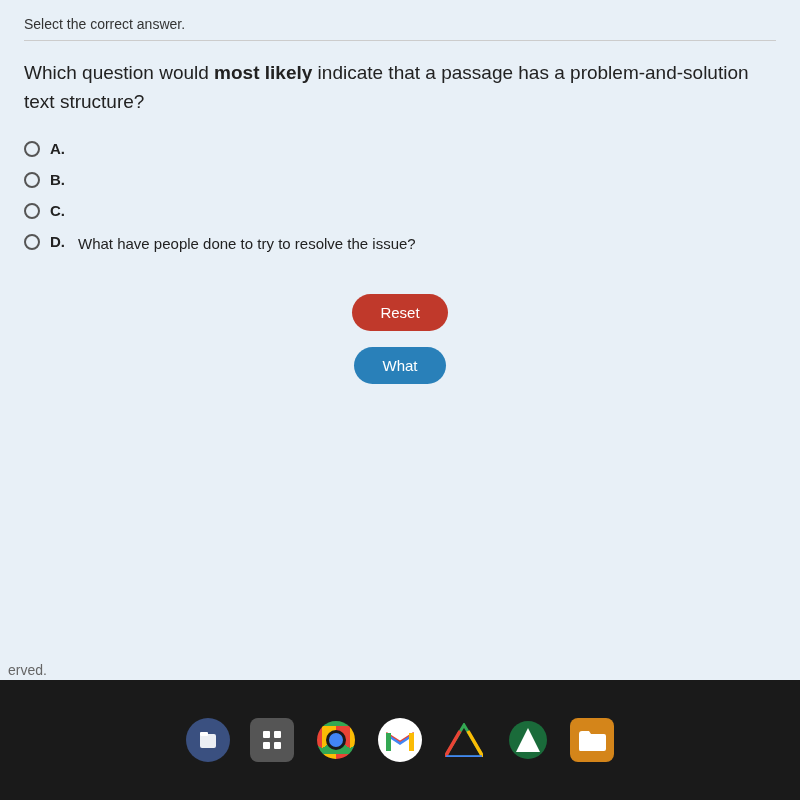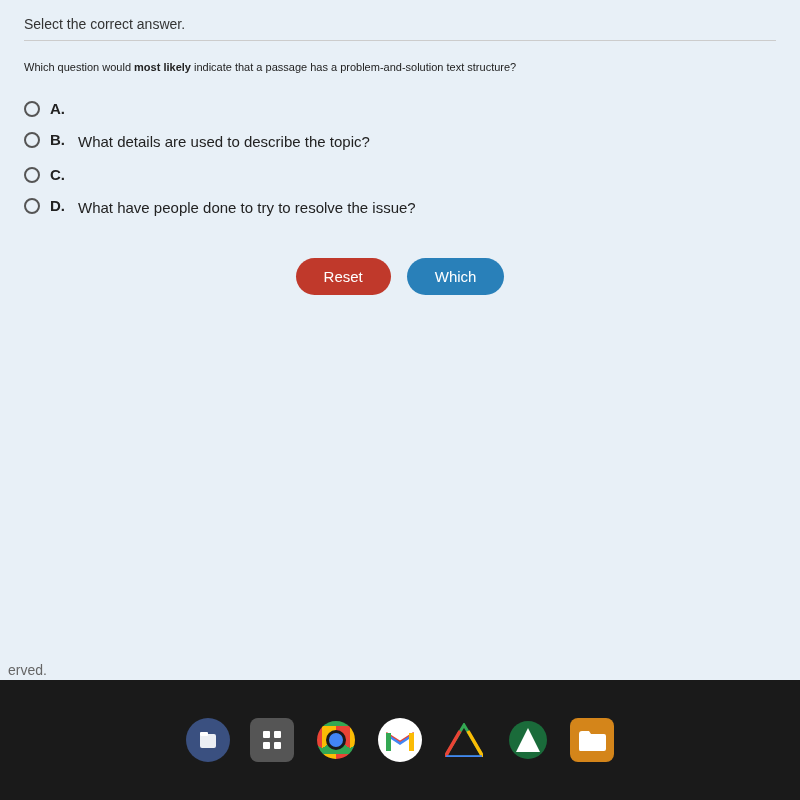--- a/index.html
+++ b/index.html
@@ -27,21 +27,21 @@
 
     .select-instruction {
       font-size: 14px;
       color: #333;
       margin-bottom: 18px;
       border-bottom: 1px solid #ccc;
       padding-bottom: 8px;
     }
 
     .question-text {
-      font-size: 11px;
+      font-size: 19px;
       color: #222;
       margin-bottom: 24px;
       line-height: 1.5;
     }
 
     .question-text strong {
       font-weight: bold;
     }
 
     .options-list {
@@ -81,20 +81,21 @@
       color: #222;
       line-height: 1.4;
     }
 
     .buttons-row {
       display: flex;
       justify-content: center;
       align-items: center;
       gap: 16px;
       margin-top: 20px;
+      flex-direction: column;
     }
 
     .btn-reset {
       background-color: #c0392b;
       color: white;
       border: none;
       border-radius: 20px;
       padding: 10px 28px;
       font-size: 15px;
       cursor: pointer;
@@ -180,36 +181,35 @@
   </div>
 
   <ul class="options-list">
     <li class="option-item">
       <span class="option-radio"></span>
       <span class="option-label">A.</span>
     </li>
     <li class="option-item">
       <span class="option-radio"></span>
       <span class="option-label">B.</span>
-      <span class="option-text">What details are used to describe the topic?</span>
     </li>
     <li class="option-item">
       <span class="option-radio"></span>
       <span class="option-label">C.</span>
     </li>
     <li class="option-item">
       <span class="option-radio"></span>
       <span class="option-label">D.</span>
       <span class="option-text">What have people done to try to resolve the issue?</span>
     </li>
   </ul>
 
   <div class="buttons-row">
     <button class="btn-reset">Reset</button>
-    <button class="btn-next">Which</button>
+    <button class="btn-next">What</button>
   </div>
 
 </div>
 
 <div class="reserved-text">
   <span>erved.</span>
 </div>
 
 <div class="taskbar">
 

